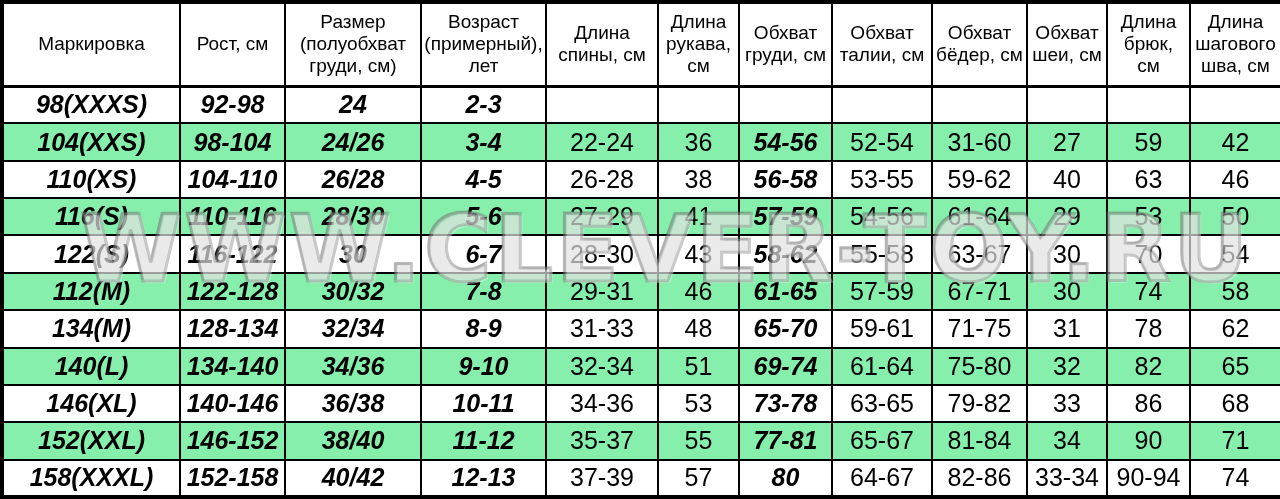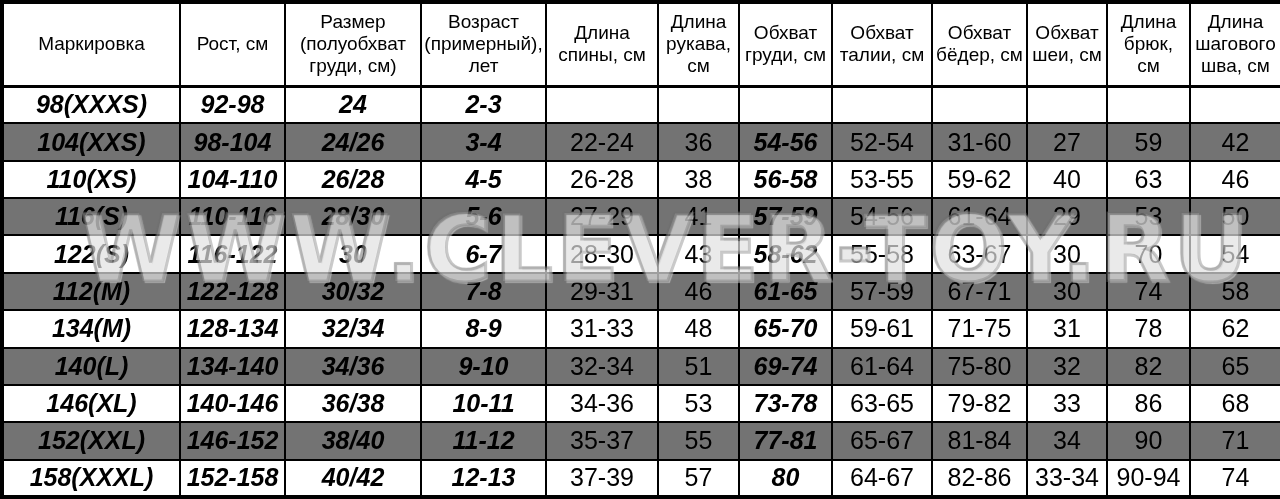--- a/index.html
+++ b/index.html
@@ -53,21 +53,21 @@
     line-height: 1.18;
     border-bottom-width: 3px;
   }
   tbody tr { height: 37px; }
   tbody td {
     font-size: 25px;
     font-weight: normal;
     white-space: nowrap;
   }
   tbody td.b { font-weight: bold; font-style: italic; }
-  tbody tr.shaded td { background: #737373; }
+  tbody tr.shaded td { background: #86efac; }
 
   .watermark {
     position: absolute;
     left: 80px;
     top: 196px;
     width: 1160px;
     height: 108px;
     line-height: 108px;
     text-align: left;
     white-space: nowrap;

